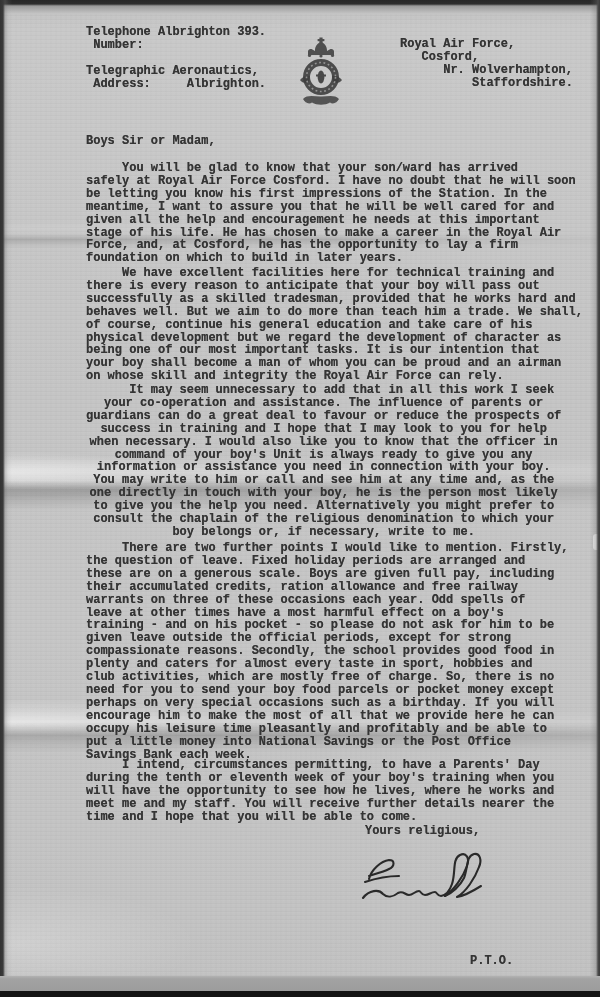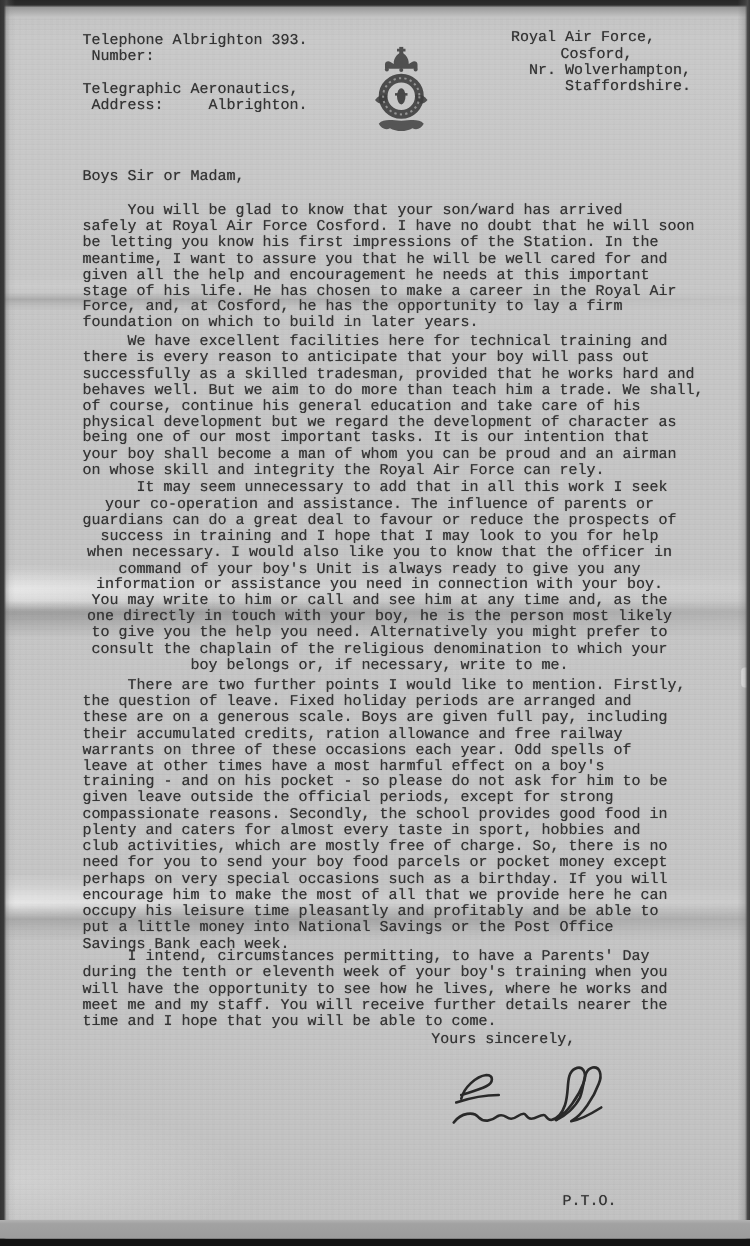--- a/index.html
+++ b/index.html
@@ -11,23 +11,24 @@
     color:#343434;
   }
   .texture{
     position:absolute;inset:0;pointer-events:none;
     background-image:
       repeating-linear-gradient(0deg, rgba(255,255,255,0.028) 0 1px, rgba(0,0,0,0.018) 1px 2px, transparent 2px 4px),
       repeating-linear-gradient(90deg, rgba(0,0,0,0.012) 0 2px, transparent 2px 5px);
   }
   .txt{
     position:absolute;white-space:pre;
-    font-size:12px;line-height:12.9px;font-weight:400;
+    font-size:12px;line-height:12.9px;font-weight:700;
     letter-spacing:0;color:#343434;
     text-shadow:0 0 0.6px rgba(55,55,55,0.75);
+    margin-left:20px;
   }
   .hdr{line-height:13px;}
   
   .edge-top{position:absolute;left:0;top:0;width:600px;height:14px;
     background:linear-gradient(180deg,#272727 0,#2d2d2d 4px,#9a9a9a 6px,#c6c6c6 14px);}
   .edge-left{position:absolute;left:0;top:0;width:12px;height:997px;
     background:linear-gradient(90deg,#333 0,#3a3a3a 3px,rgba(120,120,120,0.35) 5px,rgba(150,150,150,0.12) 8px,transparent 12px);}
   .edge-right{position:absolute;right:0;top:0;width:10px;height:997px;
     background:linear-gradient(270deg,#3a3a3a 0,#4a4a4a 2px,rgba(110,110,110,0.3) 4px,transparent 10px);}
   .edge-bottom-mid{position:absolute;left:0;top:976px;width:600px;height:15px;
@@ -90,21 +91,21 @@
     </g>
     <circle cx="25" cy="40" r="14.5" fill="#c9c9c9" stroke="#3f3f3f" stroke-width="7" opacity="0.9"></circle>
     <circle cx="25" cy="40" r="14.5" fill="none" stroke="rgba(210,210,210,0.55)" stroke-width="1.6" stroke-dasharray="1.8 2.6"></circle>
     <g fill="#3b3b3b" opacity="0.9">
       <ellipse cx="25" cy="40" rx="3.4" ry="6.5"></ellipse>
       <rect x="20" y="37.5" width="10" height="2"></rect>
     </g>
     <path d="M7,62 c4,-4.5 11,-2.5 18,-2.5 c7,0 14,-2 18,2.5 c-2,4 -6,5.5 -9,3.5 c-5,3 -13,3 -18,0 c-3,2 -7,0.5 -9,-3.5 z" fill="#414141" opacity="0.85"></path>
   </svg>
 
-  <div class="txt hdr" style="left:380px;top:24px;text-align:center;">Royal Air Force,
+  <div class="txt hdr" style="left:380px;top:38px;">Royal Air Force,
    Cosford,
       Nr. Wolverhampton,
           Staffordshire.</div>
 
   <div class="txt" style="left:66px;top:135px;">Boys Sir or Madam,</div>
 
   <div class="txt" style="left:66px;top:267px;">     We have excellent facilities here for technical training and
 there is every reason to anticipate that your boy will pass out
 successfully as a skilled tradesman, provided that he works hard and
 behaves well. But we aim to do more than teach him a trade. We shall,
@@ -153,21 +154,21 @@
 occupy his leisure time pleasantly and profitably and be able to
 put a little money into National Savings or the Post Office
 Savings Bank each week.</div>
 
   <div class="txt" style="left:66px;top:759px;">     I intend, circumstances permitting, to have a Parents' Day
 during the tenth or eleventh week of your boy's training when you
 will have the opportunity to see how he lives, where he works and
 meet me and my staff. You will receive further details nearer the
 time and I hope that you will be able to come.</div>
 
-  <div class="txt" style="left:345px;top:825px;">Yours sincerely,</div>
+  <div class="txt" style="left:345px;top:825px;">Yours religious,</div>
 
   <svg class="signature" viewBox="0 0 138 60" aria-hidden="true">
     <g fill="none" stroke="#1d1d1d" stroke-width="2.1" stroke-linecap="round" stroke-linejoin="round" opacity="0.92">
       <path d="M16,30 C18,21 28,12 36,11 C42,11 42,17 36,20 C30,23 22,25 16,27"></path>
       <path d="M12,33 C24,29 38,27 46,27"></path>
       <path d="M10,49 C16,41 26,40 30,45 C34,49 40,48 45,44 C50,41 52,46 56,46 C60,46 62,42 66,42 C68,42 68,46 72,46 C76,46 78,43 82,43 C84,43 84,47 88,47 C93,46 97,41 99,35 C103,23 99,10 107,6 C113,3 117,9 114,17 C110,28 101,41 92,47"></path>
       <path d="M92,47 C99,44 107,37 111,29 C115,19 113,7 121,5 C127,4 129,11 126,18 C122,29 113,43 104,48 C111,47 120,42 128,37"></path>
     </g>
   </svg>
 

